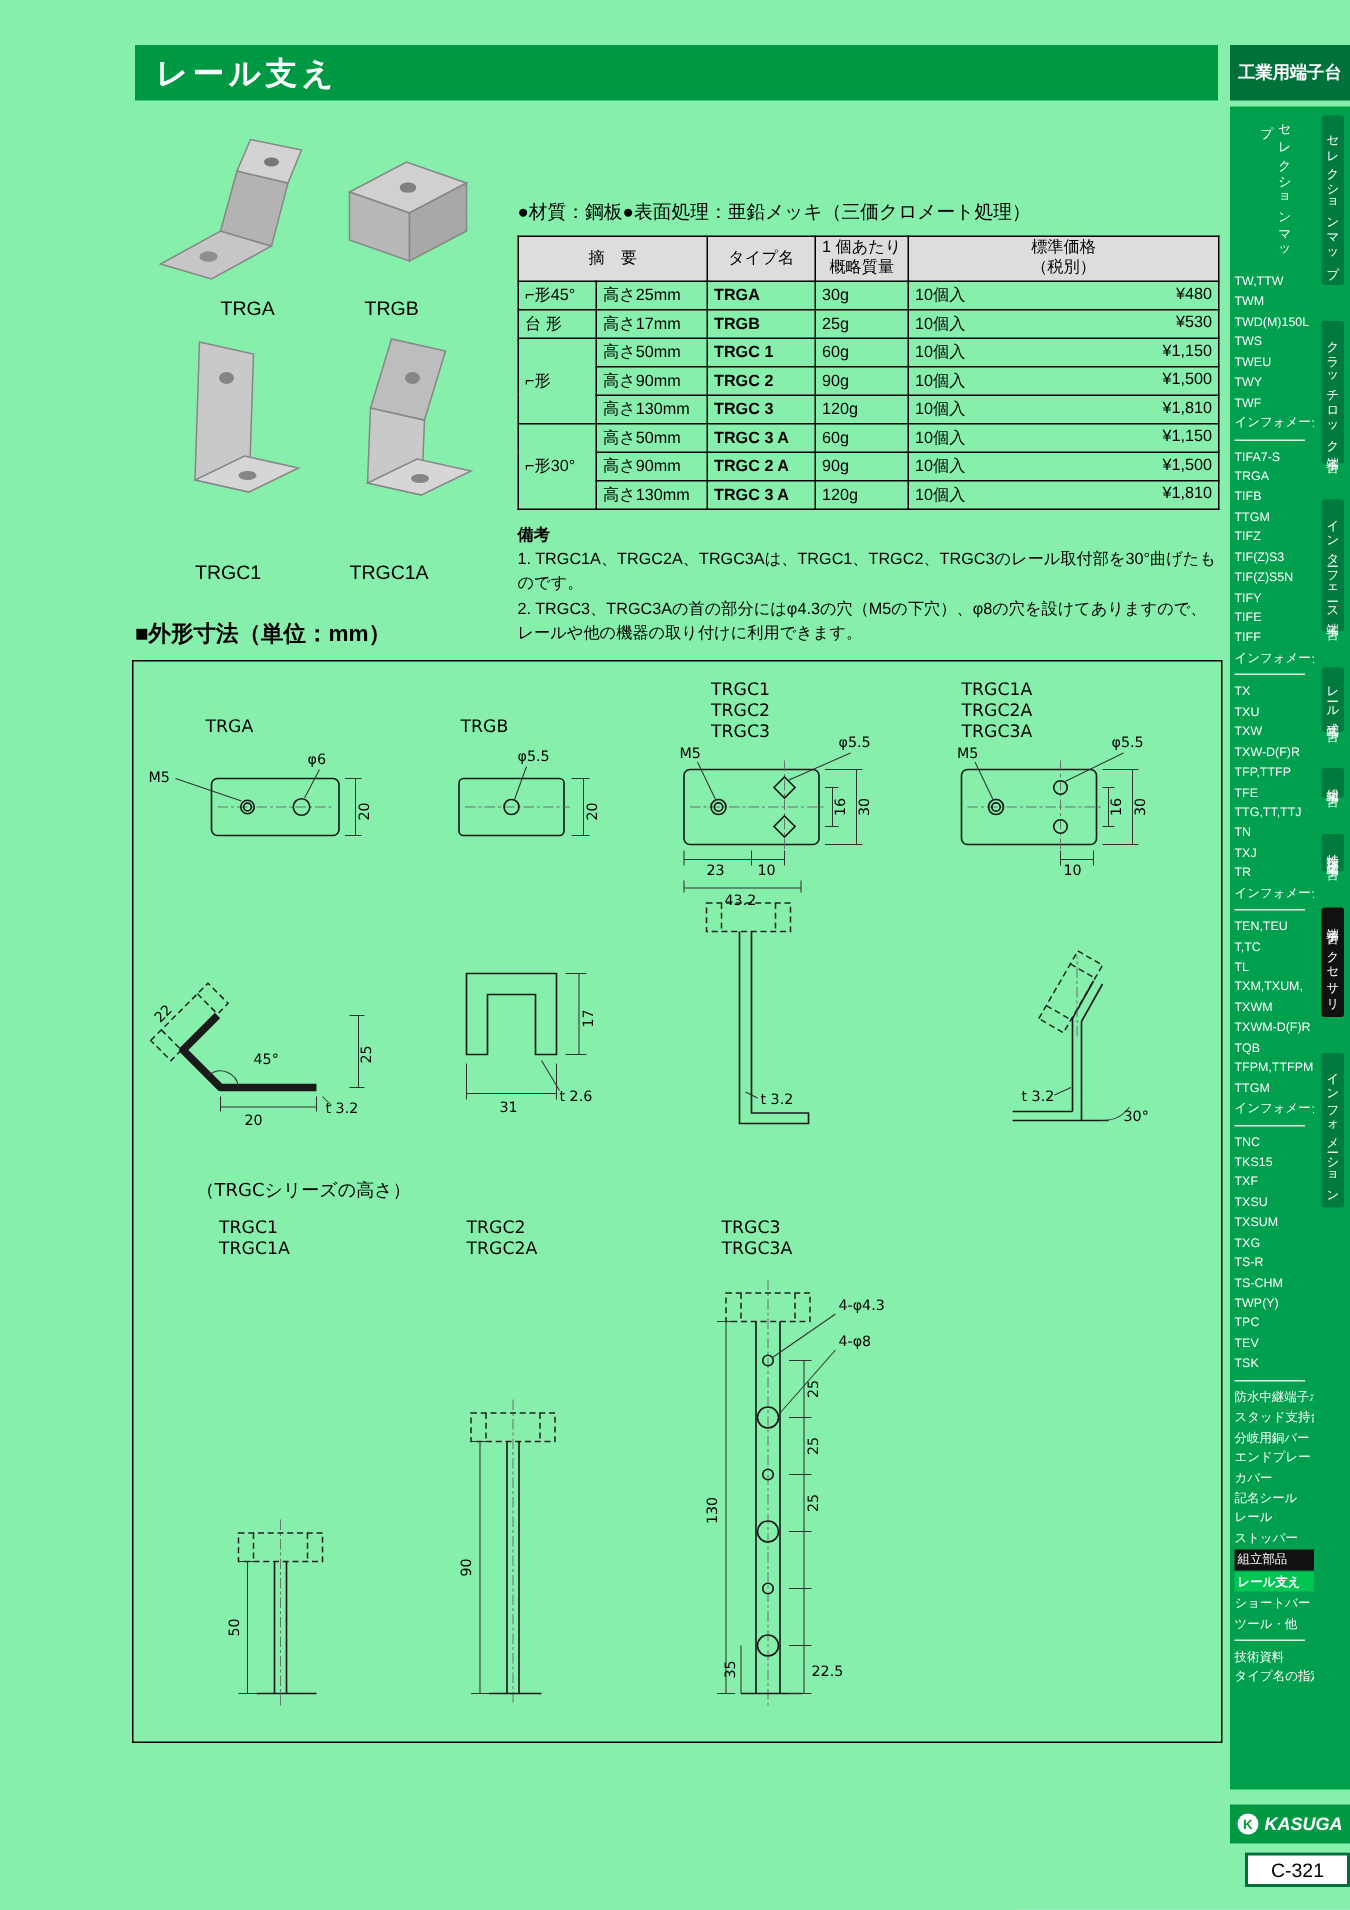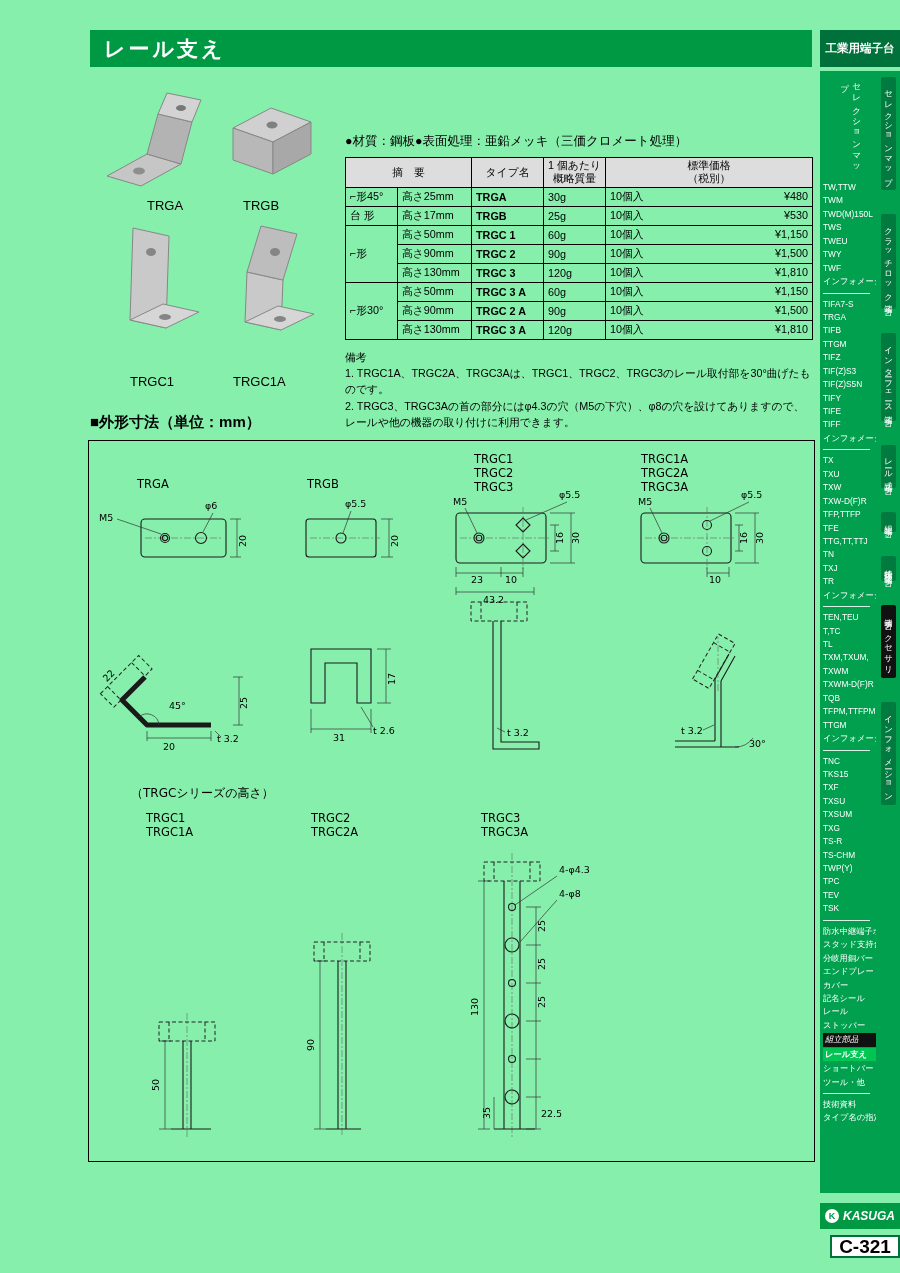--- a/index.html
+++ b/index.html
@@ -12,21 +12,21 @@
   .side-tab-top { position:absolute; left:820px; top:30px; width:80px; height:37px; background:#00713B;
     color:#fff; font-size:11.5px; font-weight:bold; display:flex; align-items:center; justify-content:center; }
 
   
   .sidebar-body { position:absolute; left:820px; top:71px; width:80px; height:1122px; background:#00A04E; display:flex; }
   .sb-left { width:56px; padding:2px 0 0 3px; overflow:hidden; }
   .sb-right { width:24px; display:flex; flex-direction:column; align-items:center; row-gap:24px; padding-top:6px; }
   .sb-selmap { writing-mode:vertical-rl; text-orientation:upright; color:#fff; font-size:8.5px;
     height:98px; letter-spacing:2px; margin:4px 0 6px 16px; cursor:pointer; }
   .sb-item { color:#fff; font-size:8.3px; line-height:1.62; white-space:nowrap; cursor:pointer; }
-  .sb-item.hl-black { background:#111; padding:0 2px; margin:1px 0;font-style:italic; }
+  .sb-item.hl-black { background:#111; padding:0 2px; margin:1px 0; }
   .sb-item.hl-current { background:#00C553; font-weight:bold; padding:0 2px; margin:1px 0; }
   .sb-sep { border-top:1px solid rgba(255,255,255,.85); margin:4px 6px 4px 0; }
   .vtab { writing-mode:vertical-rl; text-orientation:upright; color:#fff; font-size:8.3px; letter-spacing:1.5px;
     background:#007A3E; padding:7px 2px; border-radius:2px; cursor:pointer; }
   .vtab-active { background:#111; }
 
   
   .photos { position:absolute; left:95px; top:76px; width:245px; height:332px; }
   .photo-label { position:absolute; font-size:13px; color:#000; }
 
@@ -38,42 +38,42 @@
   .spec-table { position:absolute; left:345px; top:157px; width:467px; border-collapse:collapse; font-size:10.8px; table-layout:fixed;padding-left:45px; }
   .spec-table th, .spec-table td { border:1px solid #000; padding:1px 4px; }
   .spec-table th { background:#DCDDDC; font-weight:normal; text-align:center; line-height:1.25; }
   .spec-table td { height:19px; }
   .tname { font-weight:bold; }
   .pricecell { display:flex; justify-content:space-between; }
   .shape-cell { text-align:left; }
 
   
   .notes { position:absolute; left:345px; top:349px; width:470px; font-size:10.8px; line-height:1.5; }
-  .notes-title { font-weight:normal; }
+  .notes-title { font-weight:bold; }
 
   
   .dims-title { position:absolute; left:90px; top:413px; font-size:15px; font-weight:bold; }
   .dims-box { position:absolute; left:88px; top:440px; width:727px; height:722px; border:1px solid #000; }
 
   svg text { font-family:"DejaVu Sans","Liberation Sans",sans-serif; font-size:9.5px; fill:#000; }
   svg text.clabel { font-size:11.5px; }
   svg text.sublabel { font-size:12px; }
   .ol  { fill:none; stroke:#1a1a1a; stroke-width:1.1; }
   .thick { fill:none; stroke:#1a1a1a; stroke-width:5; stroke-linejoin:round; }
   .dsh { fill:none; stroke:#222; stroke-width:1; stroke-dasharray:4 2.5; }
   .dl  { stroke:#333; stroke-width:0.7; fill:none; }
   .ctr { stroke:#666; stroke-width:0.6; stroke-dasharray:7 2 2 2; fill:none; }
 
   
   .brand { position:absolute; left:820px; top:1203px; width:80px; height:26px; background:#009943; color:#fff;
     display:flex; align-items:center; justify-content:center; gap:4px; font-weight:bold; font-size:12px; font-style:italic; }
   .brand-icon { width:14px; height:14px; border-radius:50%; background:#fff; color:#009943; font-size:9px;
     display:flex; align-items:center; justify-content:center; font-style:normal; font-weight:bold; }
   .pagenum { position:absolute; left:830px; top:1235px; width:70px; height:23px; border:2px solid #00713B; background:#fff;
-    display:flex; align-items:center; justify-content:center; font-weight:bold; font-size:19px; color:#000; }
+    display:flex; align-items:center; justify-content:center; font-weight:normal; font-size:13px; color:#000; }
 </style>
 </head>
 <body>
 
 <div class="page">
 
   <div class="header-bar">レール支え</div>
   <div class="side-tab-top">工業用端子台</div>
 
   <div class="sidebar-body">

